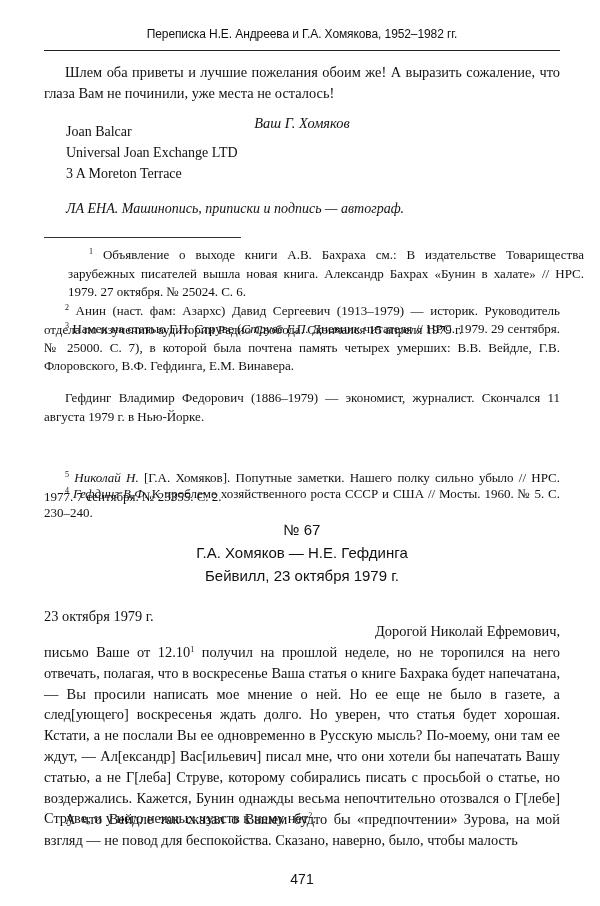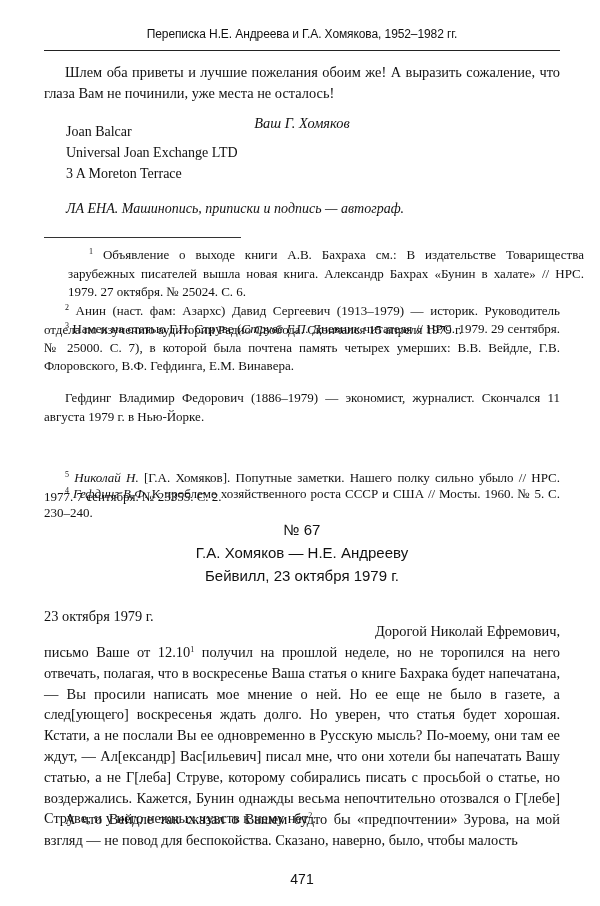--- a/index.html
+++ b/index.html
@@ -60,21 +60,21 @@
 <div>
   <div class="fn indent justify" style="top:246px;margin-left:24px;"><sup>1</sup> <span>Объявление о выходе книги А.В. Бахраха см.: В издательстве Товарищества зарубежных писателей вышла новая книга. Александр Бахрах «Бунин в халате» // НРС. 1979. 27 октября. № 25024. С. 6.</span></div>
   <div class="fn indent justify" style="top:302px;"><sup>2</sup> <span>Анин (наст. фам: Азархс) Давид Сергеевич (1913–1979) — историк. Руководитель отдела по изучению аудитории Радио Свобода. Скончался 15 апреля 1979 г.</span></div>
   <div class="fn indent justify" style="top:320px;"><sup>3</sup> <span>Намек на статью Г.П. Струве (</span><i>Струве Г.П.</i><span> Дневник читателя // НРС. 1979. 29 сентября. № 25000. С. 7), в которой была почтена память четырех умерших: В.В. Вейдле, Г.В. Флоровского, В.Ф. Гефдинга, Е.М. Винавера.</span></div>
   <div class="fn indent justify" style="top:389px;"><span>Гефдинг Владимир Федорович (1886–1979) — экономист, журналист. Скончался 11 августа 1979 г. в Нью-Йорке.</span></div>
   <div class="fn indent justify" style="top:456px;margin-top:29px;"><sup>4</sup> <i>Гефдинг В.Ф.</i><span> К проблеме хозяйственного роста СССР и США // Мосты. 1960. № 5. С. 230–240.</span></div>
   <div class="fn indent justify" style="top:469px;"><sup>5</sup> <i>Николай Н.</i><span> [Г.А. Хомяков]. Попутные заметки. Нашего полку сильно убыло // НРС. 1977. 7 сентября. № 23355. С. 2.</span></div>
 </div>
 
 <div class="section-head" style="top:519px;">№ 67</div>
-<div class="section-head" style="top:542px;">Г.А. Хомяков — Н.Е. Андрееву</div>
+<div class="section-head" style="top:542px;">Г.А. Хомяков — Н.Е. Гефдинга</div>
 <div class="section-head" style="top:565px;">Бейвилл, 23 октября 1979 г.</div>
 
 <div class="p" style="top:600px;margin-top:6px;">23 октября 1979 г.</div>
 <div class="p center" style="top:621px;">Дорогой Николай Ефремович,</div>
 
 <div class="p justify" style="top:642px;"><span>письмо Ваше от 12.10</span><sup>1</sup><span> получил на прошлой неделе, но не торопился на него отвечать, полагая, что в воскресенье Ваша статья о книге Бахрака будет напечатана, — Вы просили написать мое мнение о ней. Но ее еще не было в газете, а след[ующего] воскресенья ждать долго. Но уверен, что статья будет хорошая. Кстати, а не послали Вы ее одновременно в Русскую мысль? По-моему, они там ее ждут, — Ал[ександр] Вас[ильевич] писал мне, что они хотели бы напечатать Вашу статью, а не Г[леба] Струве, которому собирались писать с просьбой о статье, но воздержались. Кажется, Бунин однажды весьма непочтительно отозвался о Г[лебе] Струве, и у него нежных чувств к нему нет</span><sup>2</sup><span>.</span></div>
 
 <div class="p indent justify" style="top:809px;">А что Вейдле так сказал о Вашем будто бы «предпочтении» Зурова, на мой взгляд — не повод для беспокойства. Сказано, наверно, было, чтобы малость</div>
 
 <div class="page-num">471</div>

